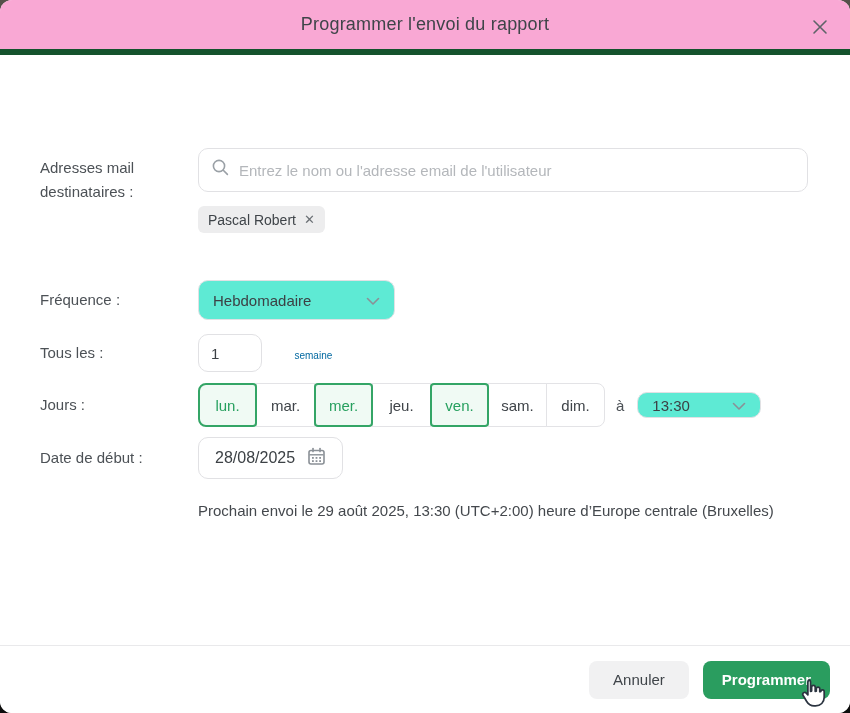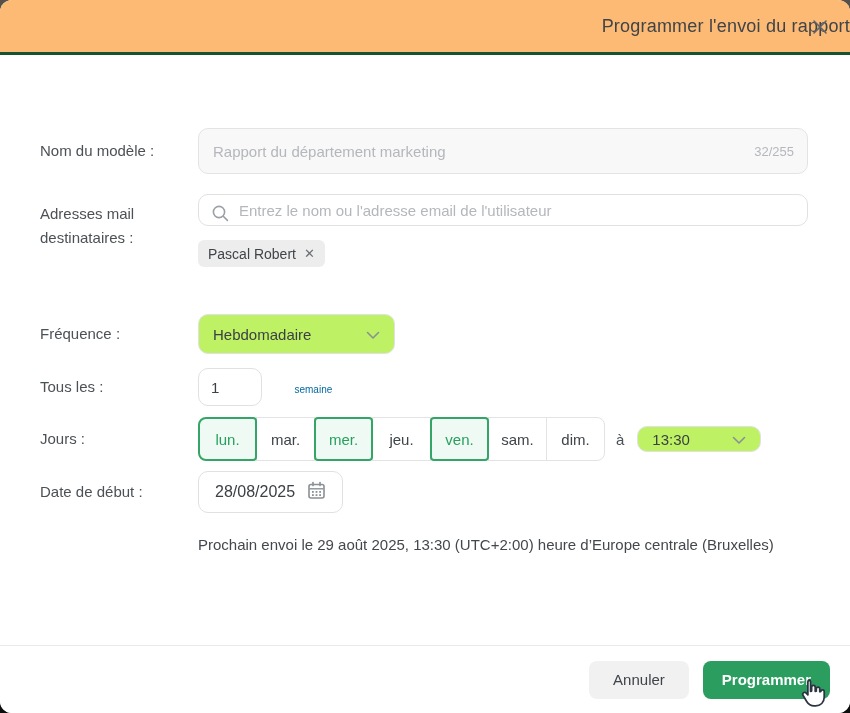--- a/index.html
+++ b/index.html
@@ -12,24 +12,24 @@
   .modal {
     position: absolute; inset: 0;
     width: 850px; height: 713px;
     background: #ffffff;
     border-radius: 12px;
     overflow: hidden;
     display: flex; flex-direction: column;
   }
   .modal-header {
     height: 55px; flex: 0 0 55px;
-    background: #fdba74;
-    border-bottom: 3px solid #14532d;
+    background: #f9a8d4;
+    border-bottom: 6px solid #14532d;
     position: relative;
-    display: flex; align-items: center; justify-content: flex-end;
+    display: flex; align-items: center; justify-content: center;
   }
   .modal-title { font-size: 18px; color: #3f4449; font-weight: 400; letter-spacing: .2px; }
   .close-btn {
     position: absolute; right: 16px; top: 14px;
     width: 28px; height: 28px;
     display: flex; align-items: center; justify-content: center;
     cursor: pointer; background: none; border: none;
   }
   .modal-body { flex: 1 1 auto; padding: 73px 42px 0 40px; }
   .row { display: flex; align-items: center; }
@@ -53,21 +53,21 @@
   .char-counter {
     position: absolute; right: 14px; top: 50%; transform: translateY(-50%);
     font-size: 13px; color: #b4b7bb;
   }
 
   
   .row-recipients { margin-top: 20px; align-items: flex-start; }
   .row-recipients .row-label { padding-top: 8px; }
   .search-wrap { position: relative; }
   .search-input {
-    width: 100%; height: 32px;
+    width: 100%; height: 44px;
     border: 1px solid #e1e1e4; border-radius: 10px;
     background: #ffffff;
     padding: 0 14px 0 40px;
     font-size: 15px; color: #3c4145;
     font-family: inherit;
   }
   .search-input::placeholder { color: #b4b7bb; }
   .search-icon { position: absolute; left: 13px; top: 10px; }
   .chips { margin-top: 14px; display: flex; gap: 8px; }
   .chip {
@@ -75,21 +75,21 @@
     background: #ededee; border-radius: 6px;
     height: 27px; padding: 0 10px;
     font-size: 14px; color: #3f4449; cursor: default;
   }
   .chip-x { font-size: 13px; color: #6a6f74; cursor: pointer; line-height: 1; }
 
   
   .row-frequency { margin-top: 47px; }
   .select-box {
     display: inline-flex; align-items: center; justify-content: space-between;
-    border: 1px solid #e1e1e4; border-radius: 10px; background: #bef264;
+    border: 1px solid #e1e1e4; border-radius: 10px; background: #5eead4;
     height: 40px; padding: 0 14px;
     font-size: 15px; color: #3c4145; cursor: pointer;
   }
   .freq-select { width: 197px; }
 
   
   .row-interval { margin-top: 14px; }
   .interval-input {
     width: 64px; height: 38px;
     border: 1px solid #e1e1e4; border-radius: 10px;
@@ -164,27 +164,20 @@
       <span>
         <svg width="16" height="16" viewBox="0 0 16 16">
             <path d="M2 2 L14 14 M14 2 L2 14" stroke="#5f6368" stroke-width="1.6" stroke-linecap="round"></path>
           </svg>
       </span>
     </button>
   </div>
 
   <div class="modal-body">
 
-    <div class="row">
-      <div class="row-label">Nom du modèle :</div>
-      <div class="ctrl name-wrap">
-        <input class="name-input" type="text" readonly="" value="Rapport du département marketing" style="">
-        <span class="char-counter">32/255</span>
-      </div>
-    </div>
 
     <div class="row row-recipients">
       <div class="row-label">Adresses mail destinataires :</div>
       <div class="ctrl">
         <div class="search-wrap">
           <span class="search-icon">
             <svg width="19" height="19" viewBox="0 0 19 19">
                 <circle cx="8" cy="8" r="5.6" fill="none" stroke="#9aa0a6" stroke-width="1.6"></circle>
                 <line x1="12.3" y1="12.3" x2="16.4" y2="16.4" stroke="#9aa0a6" stroke-width="1.6" stroke-linecap="round"></line>
               </svg>

